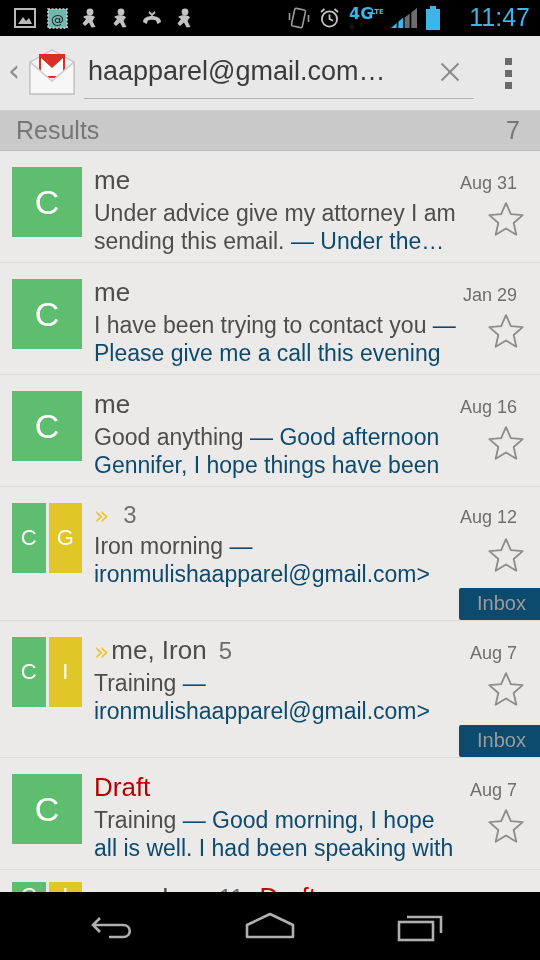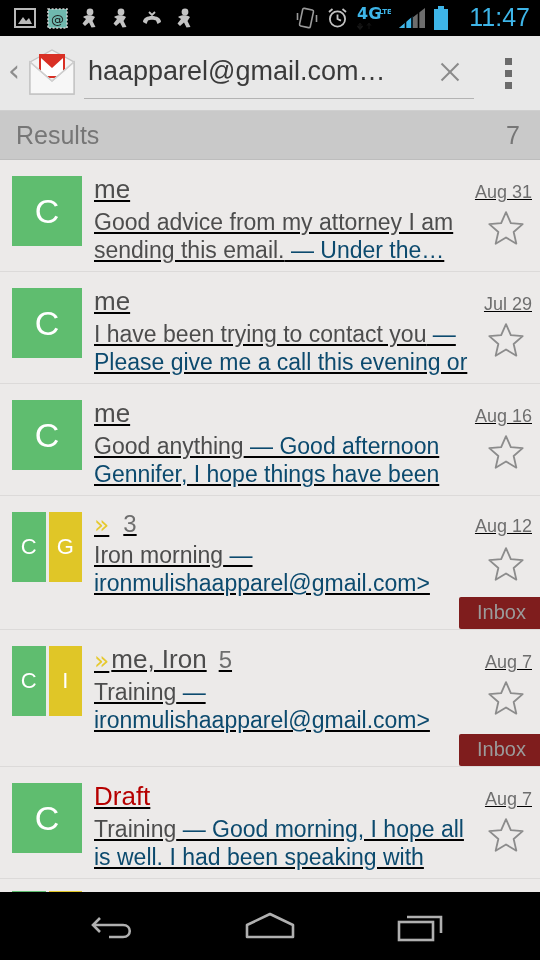--- a/index.html
+++ b/index.html
@@ -42,21 +42,21 @@
   }
   .sb-icon {
     display: inline-block;
     line-height: 0;
   }
   .status-clock {
     color: #3eb5e8;
     font-size: 25px;
     letter-spacing: 0px;
     font-weight: 400;
-    margin-left: 12px;
+    margin-left: 20px;
     line-height: 1;
     padding-bottom: 2px;
   }
 
   
   .action-bar {
     height: 75px;
     background: #e8e8e8;
     border-bottom: 1px solid #cfcfcf;
     display: flex;
@@ -127,21 +127,21 @@
     flex: 0 0 auto;
   }
   .overflow-btn i {
     width: 7px; height: 7px;
     background: #6b6b6b;
     display: block;
   }
 
   
   .results-bar {
-    height: 49px;
+    height: 40px;
     background: #c9c9c9;
     display: flex;
     align-items: center;
     padding: 0 20px 0 16px;
     border-bottom: 1px solid #bdbdbd;
   }
   .results-label {
     font-size: 25px;
     color: #767676;
   }
@@ -184,23 +184,22 @@
     justify-content: center;
     color: #ffffff;
     font-size: 34px;
     font-weight: 300;
   }
   .avatar.split .half { font-size: 22px; }
   .avatar.split .half:first-child { margin-right: 3px; }
 
   .row-body {
     flex: 1 1 auto;
-    padding-right: 8px;
+    padding-right: 23px;
     min-width: 0;
-    text-decoration: underline;
   }
   .row-top {
     display: flex;
     align-items: baseline;
   }
   .chev {
     color: #e6c92e;
     font-size: 25px;
     margin-right: 2px;
     line-height: 1;
@@ -247,21 +246,21 @@
     right: 14px;
     top: 48px;
     width: 40px;
     height: 40px;
   }
 
   .label-chip {
     position: absolute;
     right: 0px;
     bottom: 0px;
-    background: #7f1d1d;
+    background: #0c4a6e;
     color: #9b9b9b;
     font-size: 20px;
     padding: 4px 14px 5px 18px;
     border-radius: 2px 0 0 2px;
   }
 
   .row.has-chip { padding-bottom: 30px; }
 
   .row.clipped {
     min-height: 0;
@@ -443,36 +442,36 @@
         <div class="avatar-wrap">
           <div class="avatar">
             <div class="half" style="background: rgb(95, 189, 111);">C</div>
           </div>
         </div>
         <div class="row-body">
           <div class="row-top">
             <span class="sender">me</span>
             <span class="date">Aug 31</span>
           </div>
-          <div class="row-sub"><span>Good advice from my attorney I am sending this email.</span><span class="snippet"> — Under the…</span></div>
+          <div class="row-sub"><span>Under advice give my attorney I am sending this email.</span><span class="snippet"> — Under the…</span></div>
         </div>
         <div class="star"><svg width="40" height="40" viewBox="0 0 24 24">
             <path d="M12 2.5 L14.9 9.1 L22 9.7 L16.6 14.4 L18.2 21.4 L12 17.7 L5.8 21.4 L7.4 14.4 L2 9.7 L9.1 9.1 Z" fill="none" stroke="#8c8c8c" stroke-width="1.1" stroke-linejoin="round"></path>
           </svg></div>
       </div>
       <div class="row">
         <div class="avatar-wrap">
           <div class="avatar">
             <div class="half" style="background: rgb(95, 189, 111);">C</div>
           </div>
         </div>
         <div class="row-body">
           <div class="row-top">
             <span class="sender">me</span>
-            <span class="date">Jul 29</span>
+            <span class="date">Jan 29</span>
           </div>
           <div class="row-sub"><span>I have been trying to contact you</span><span class="snippet"> — Please give me a call this evening or sen…</span></div>
         </div>
         <div class="star"><svg width="40" height="40" viewBox="0 0 24 24">
             <path d="M12 2.5 L14.9 9.1 L22 9.7 L16.6 14.4 L18.2 21.4 L12 17.7 L5.8 21.4 L7.4 14.4 L2 9.7 L9.1 9.1 Z" fill="none" stroke="#8c8c8c" stroke-width="1.1" stroke-linejoin="round"></path>
           </svg></div>
       </div>
       <div class="row">
         <div class="avatar-wrap">
           <div class="avatar">

